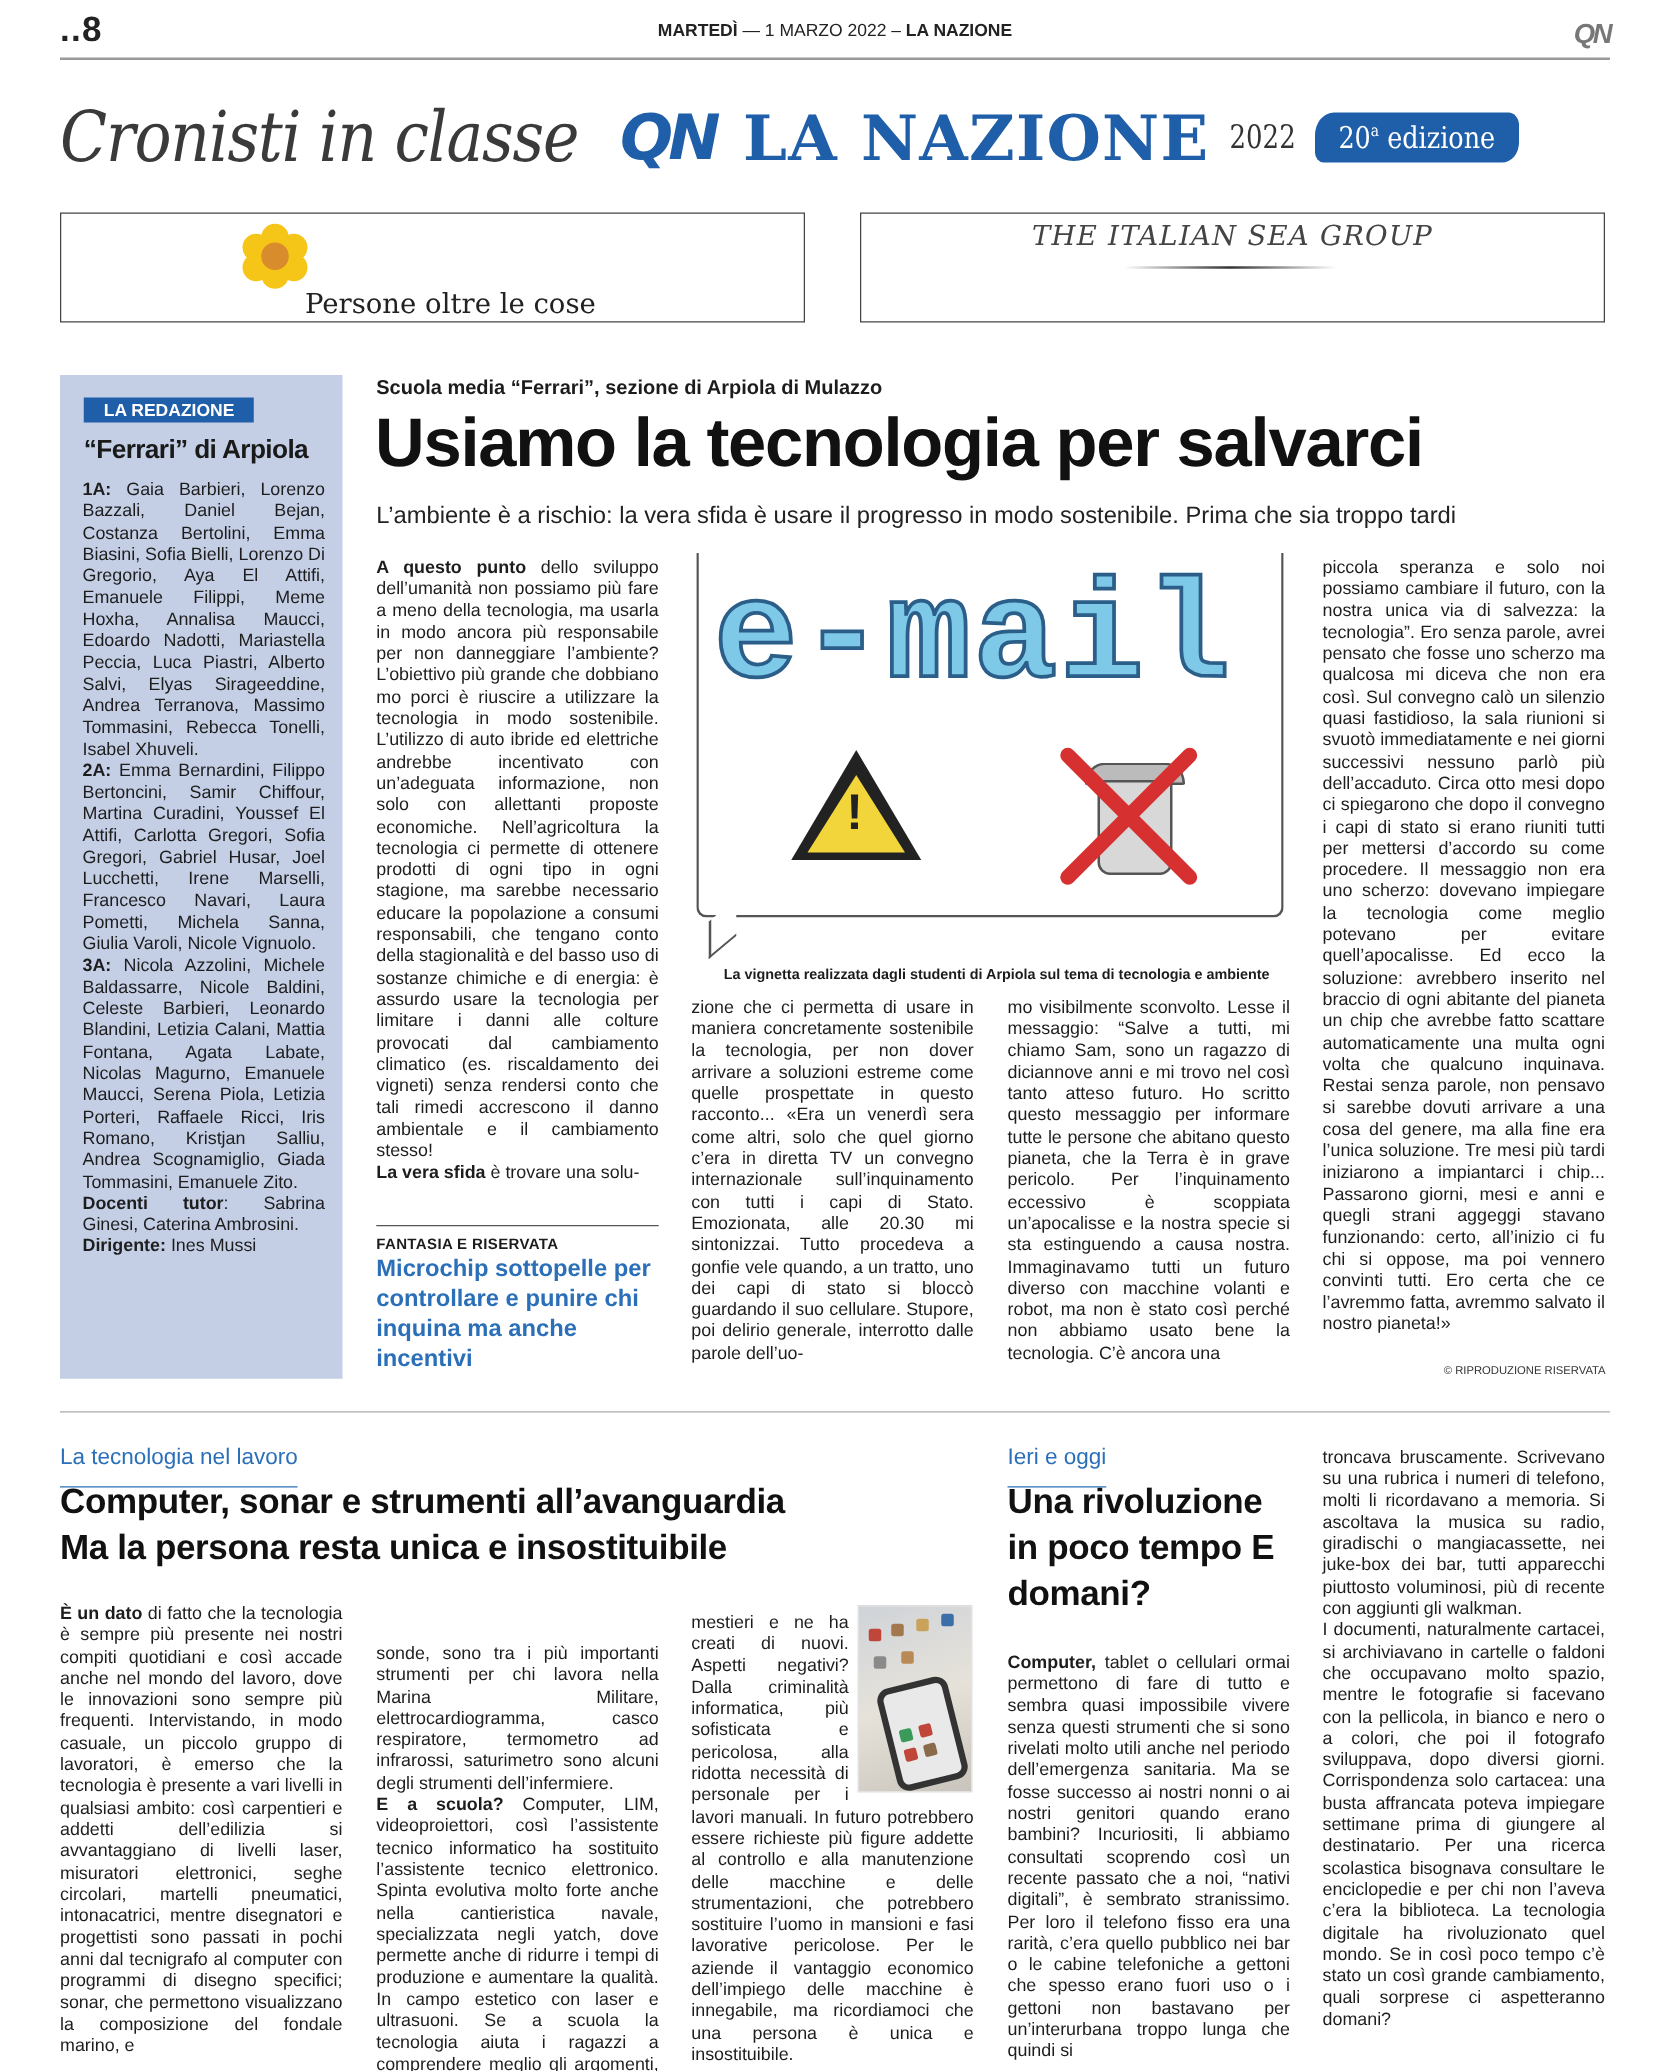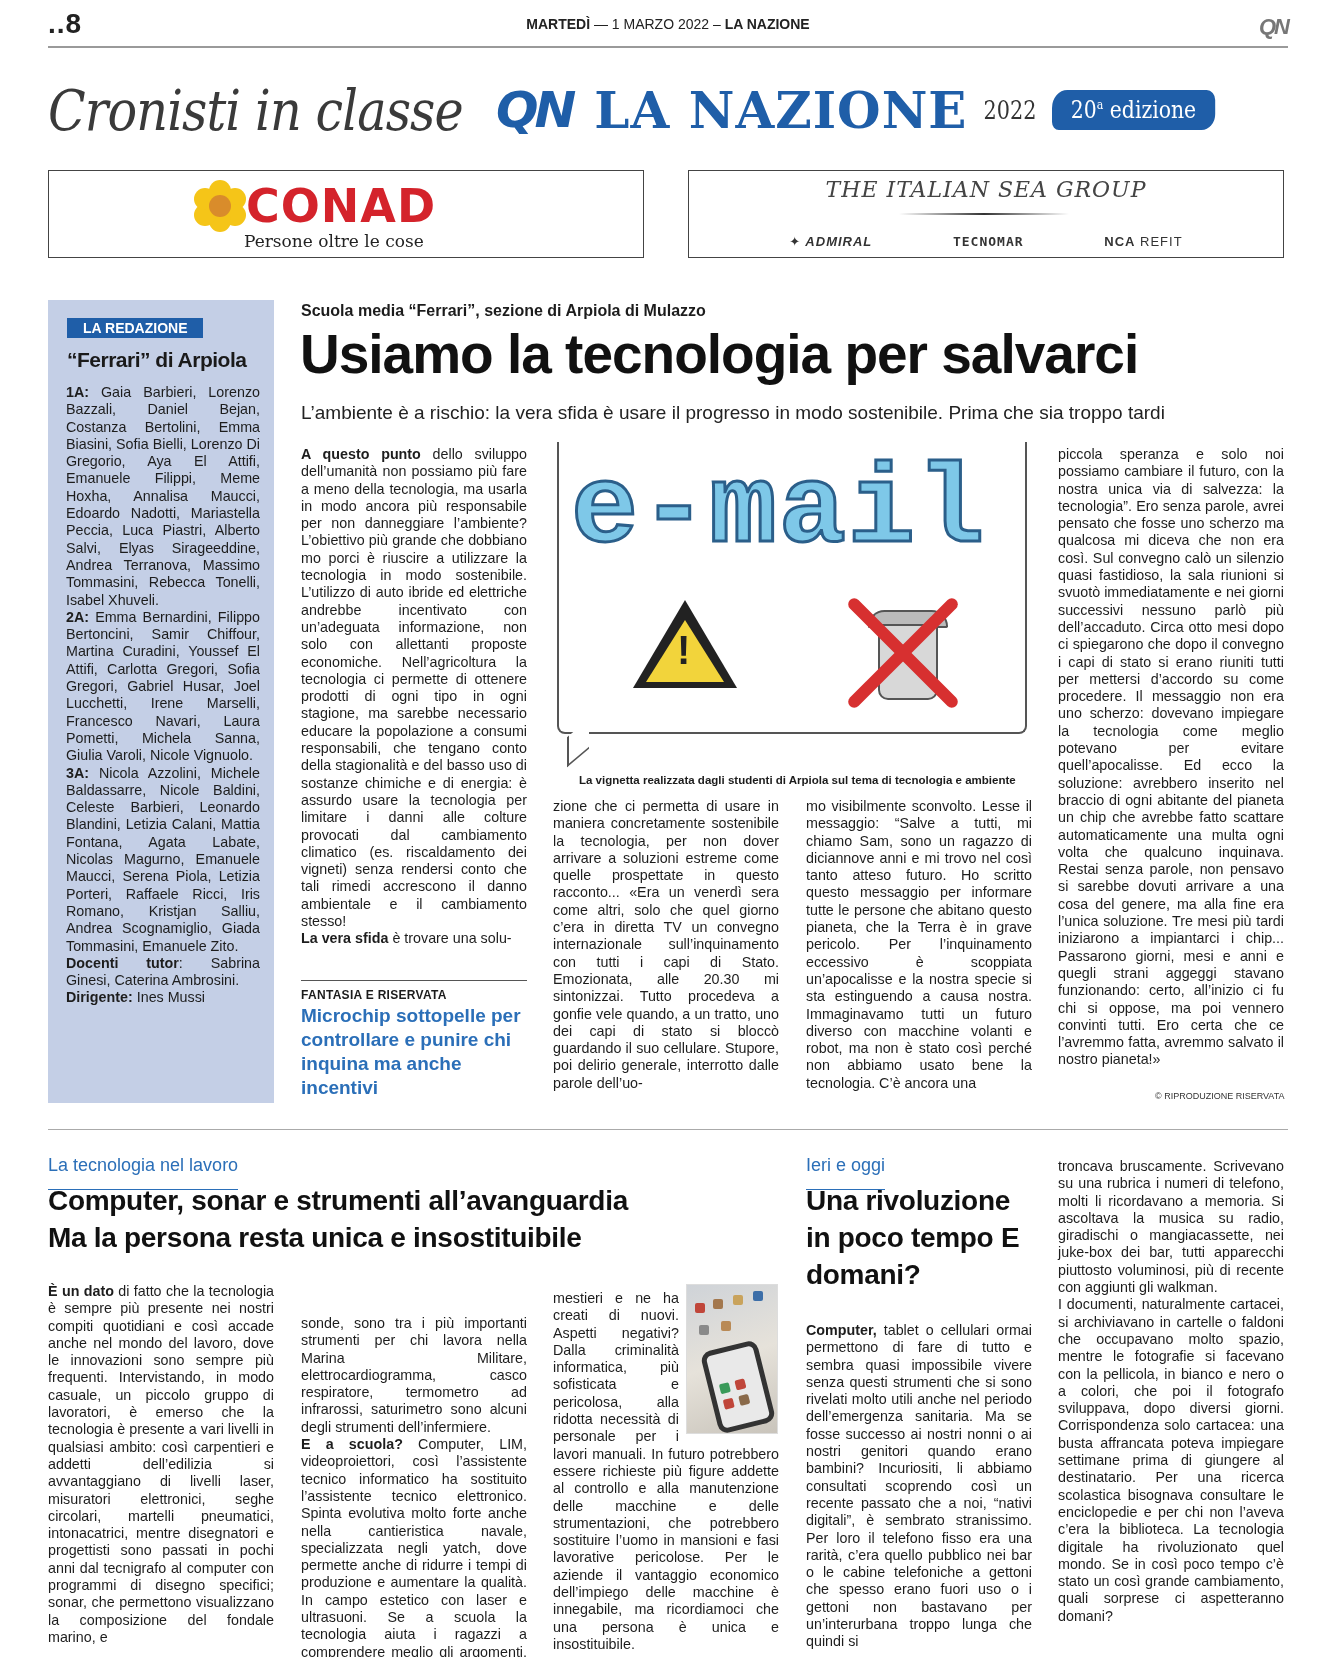--- a/index.html
+++ b/index.html
@@ -24,21 +24,21 @@
 
   
   .sponsor { position: absolute; top: 170px; height: 88px; border: 1px solid #444; background: #fff; }
   .sponsor.left { left: 48px; width: 596px; }
   .sponsor.right { left: 688px; width: 596px; }
   .conad-wrap { position: absolute; left: 145px; top: 8px; display: flex; align-items: center; }
   .flower { width: 52px; height: 52px; position: relative; }
   .flower span { position: absolute; width: 22px; height: 22px; background: #f5c518; border-radius: 50%; }
   .flower .c { left: 15px; top: 15px; background: #d98c2b; width: 22px; height: 22px; z-index: 2; }
   .conad-text { font-size: 46px; font-weight: bold; color: #d4232b; letter-spacing: 1px; font-family: "DejaVu Sans", sans-serif; }
-  .conad-tag { position: absolute; left: 195px; top: 60px; font-family: "DejaVu Serif", serif; font-size: 17px; color: #222; }
+  .conad-tag { position: absolute; left: 195px; top: 60px; font-family: "DejaVu Serif", serif; font-size: 22px; color: #222; }
   .tisg { position: absolute; left: 0; right: 0; top: 6px; text-align: center; font-family: "DejaVu Serif", serif; font-size: 22px; color: #444; letter-spacing: 1px; font-style: italic; }
   .tisg-line { position: absolute; left: 210px; width: 170px; top: 42px; height: 2px; background: linear-gradient(90deg, transparent, #333, transparent); }
   .brands { position: absolute; left: 0; right: 0; bottom: 8px; display: flex; justify-content: space-around; padding: 0 60px; font-size: 13px; color: #333; letter-spacing: 1px; }
   .brands .admiral { font-style: italic; font-weight: bold; }
   .brands .tecnomar { font-family: "DejaVu Sans Mono", monospace; font-weight: bold; }
   .brands .nca b { font-weight: bold; }
 
   
   .redazione { position: absolute; left: 48px; top: 300px; width: 226px; height: 803px; background: #c4cfe6; padding: 18px 14px; }
   .red-tag { display: inline-block; background: #1f5ea8; color: #fff; font-weight: bold; font-size: 14px; padding: 2px 16px; margin-left: 5px; }
@@ -124,32 +124,26 @@
   <div class="conad-wrap">
     <div class="flower">
       <span style="left:15px;top:0"></span>
         <span style="left:30px;top:8px"></span>
         <span style="left:30px;top:24px"></span>
       <span style="left:15px;top:30px"></span>
         <span style="left:0;top:24px"></span>
         <span style="left:0;top:8px"></span>
       <span class="c"></span>
     </div>
-    <span class="conad-text">CONAD</span>
   </div>
   <span class="conad-tag">Persone oltre le cose</span>
 </div>
 <div class="sponsor right">
   <div class="tisg">THE ITALIAN SEA GROUP</div>
   <div class="tisg-line"></div>
-  <div class="brands">
-    <span class="admiral">✦ <span>ADMIRAL</span></span>
-    <span class="tecnomar">TECNOMAR</span>
-    <span class="nca"><b>NCA</b> <span>REFIT</span></span>
-  </div>
 </div>
 
 <div class="redazione">
   <span class="red-tag">LA REDAZIONE</span>
   <div class="red-title">“Ferrari” di Arpiola</div>
   <div class="red-body">
     <b>1A:</b> <span>Gaia Barbieri, Lorenzo Bazzali, Daniel Bejan, Costanza Bertolini, Emma Biasini, Sofia Bielli, Lorenzo Di Gregorio, Aya El Attifi, Emanuele Filippi, Meme Hoxha, Annalisa Maucci, Edoardo Nadotti, Mariastella Peccia, Luca Piastri, Alberto Salvi, Elyas Sirageeddine, Andrea Terranova, Massimo Tommasini, Rebecca Tonelli, Isabel Xhuveli.</span><br>
     <b>2A:</b> <span>Emma Bernardini, Filippo Bertoncini, Samir Chiffour, Martina Curadini, Youssef El Attifi, Carlotta Gregori, Sofia Gregori, Gabriel Husar, Joel Lucchetti, Irene Marselli, Francesco Navari, Laura Pometti, Michela Sanna, Giulia Varoli, Nicole Vignuolo.</span><br>
     <b>3A:</b> <span>Nicola Azzolini, Michele Baldassarre, Nicole Baldini, Celeste Barbieri, Leonardo Blandini, Letizia Calani, Mattia Fontana, Agata Labate, Nicolas Magurno, Emanuele Maucci, Serena Piola, Letizia Porteri, Raffaele Ricci, Iris Romano, Kristjan Salliu, Andrea Scognamiglio, Giada Tommasini, Emanuele Zito.</span><br>
     <b>Docenti tutor</b><span>: Sabrina Ginesi, Caterina Ambrosini.</span><br>

